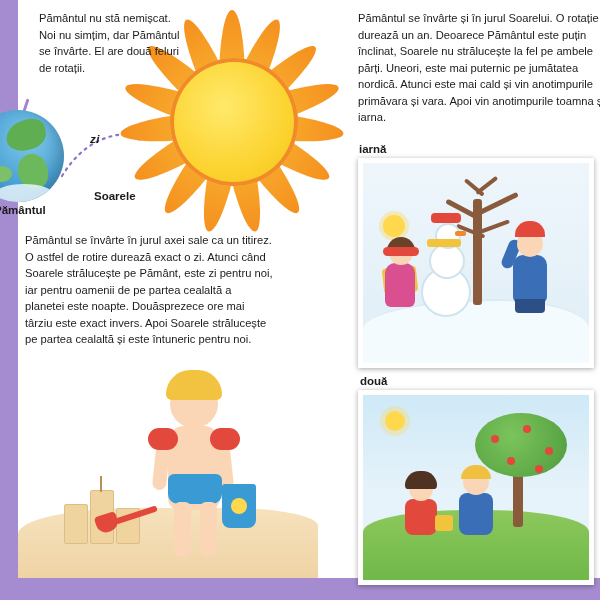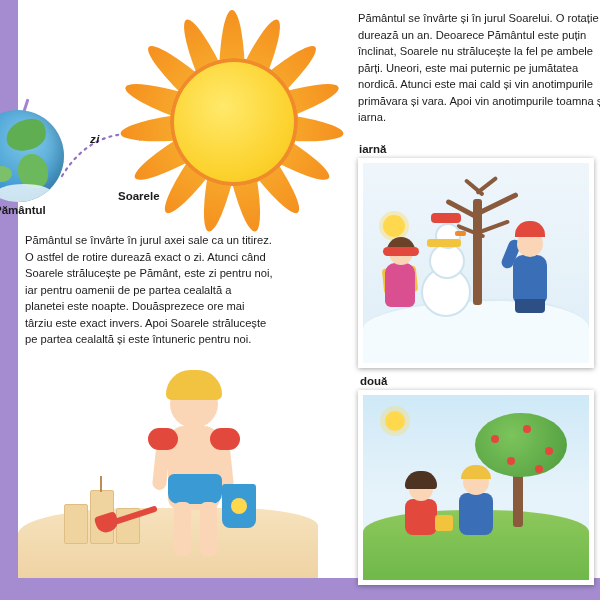--- a/index.html
+++ b/index.html
@@ -70,21 +70,20 @@
   #label-zi {
     left: 90px;
     top: 133px;
     font-style: italic;
     letter-spacing: .5px;
   }
   #label-soarele {
     left: 94px;
     top: 190px;
     color: #1b1b1b;
-    margin-left: 24px;
   }
   #label-pamantul {
     left: -6px;
     top: 204px;
   }
   #label-iarna {
     left: 359px;
     top: 143px;
   }
   #label-vara {
@@ -286,20 +285,24 @@
     <div class="ray" style="transform: rotate(192deg) translateY(-62px);"></div>
     <div class="ray" style="transform: rotate(216deg) translateY(-62px);"></div>
     <div class="ray" style="transform: rotate(240deg) translateY(-62px);"></div>
     <div class="ray" style="transform: rotate(264deg) translateY(-62px);"></div>
     <div class="ray" style="transform: rotate(288deg) translateY(-62px);"></div>
     <div class="ray" style="transform: rotate(312deg) translateY(-62px);"></div>
     <div class="ray" style="transform: rotate(336deg) translateY(-62px);"></div>
     <div class="sun-core"></div>
   </div>
 
+  <div class="txt" id="text-intro">Pământul nu stă nemișcat.
+Noi nu simțim, dar Pământul
+se învârte. El are două feluri
+de rotații.</div>
   <div class="txt" id="text-rotation">Pământul se învârte în jurul axei sale ca un titirez. O astfel de rotire durează exact o zi. Atunci când Soarele strălucește pe Pământ, este zi pentru noi, iar pentru oamenii de pe partea cealaltă a planetei este noapte. Douăsprezece ore mai târziu este exact invers. Apoi Soarele strălucește pe partea cealaltă și este întuneric pentru noi.</div>
   <div class="txt" id="text-seasons">Pământul se învârte și în jurul Soarelui. O rotație durează un an. Deoarece Pământul este puțin înclinat, Soarele nu strălucește la fel pe ambele părți. Uneori, este mai puternic pe jumătatea nordică. Atunci este mai cald și vin anotimpurile primăvara și vara. Apoi vin anotimpurile toamna și iarna.</div>
 
   <div class="label" id="label-zi">zi</div>
   <div class="label" id="label-soarele">Soarele</div>
   <div class="label" id="label-pamantul">Pământul</div>
   <div class="label" id="label-iarna">iarnă</div>
   <div class="label" id="label-vara">două</div>
 
   <div class="frame" id="frame-winter">

